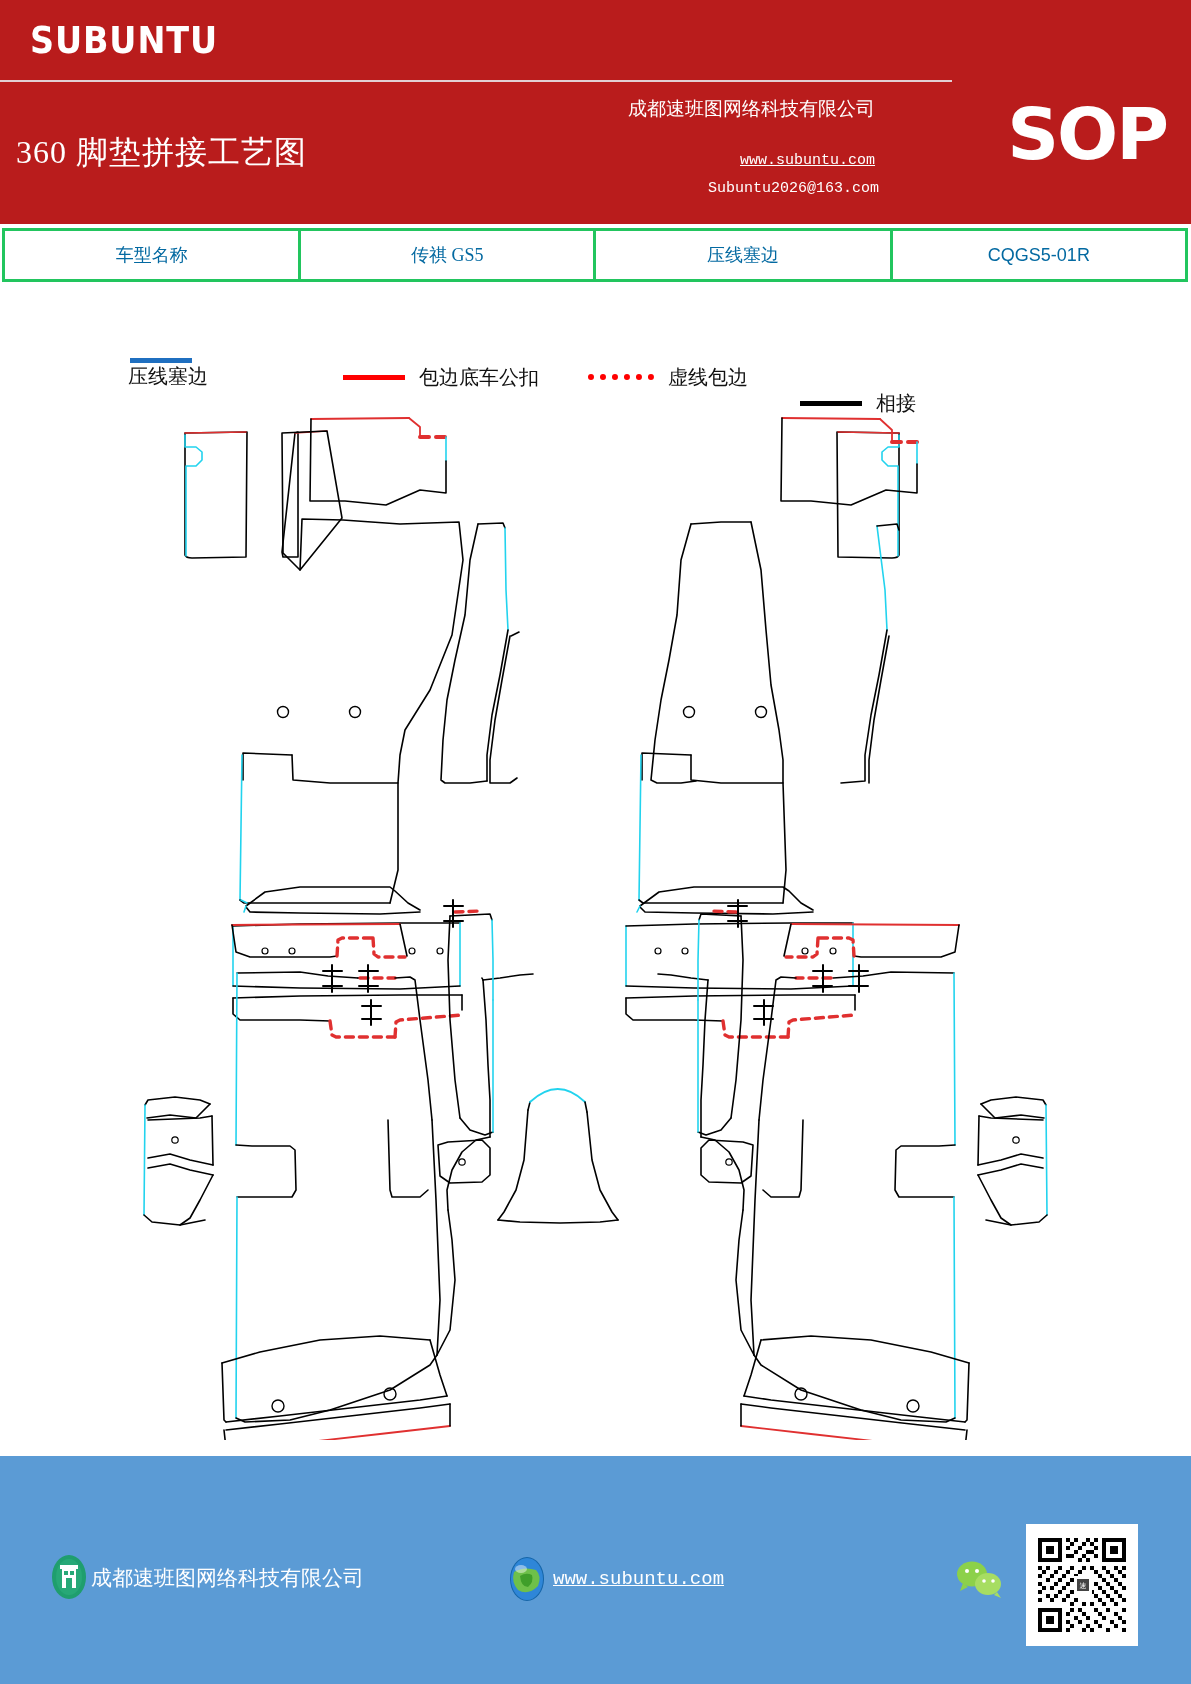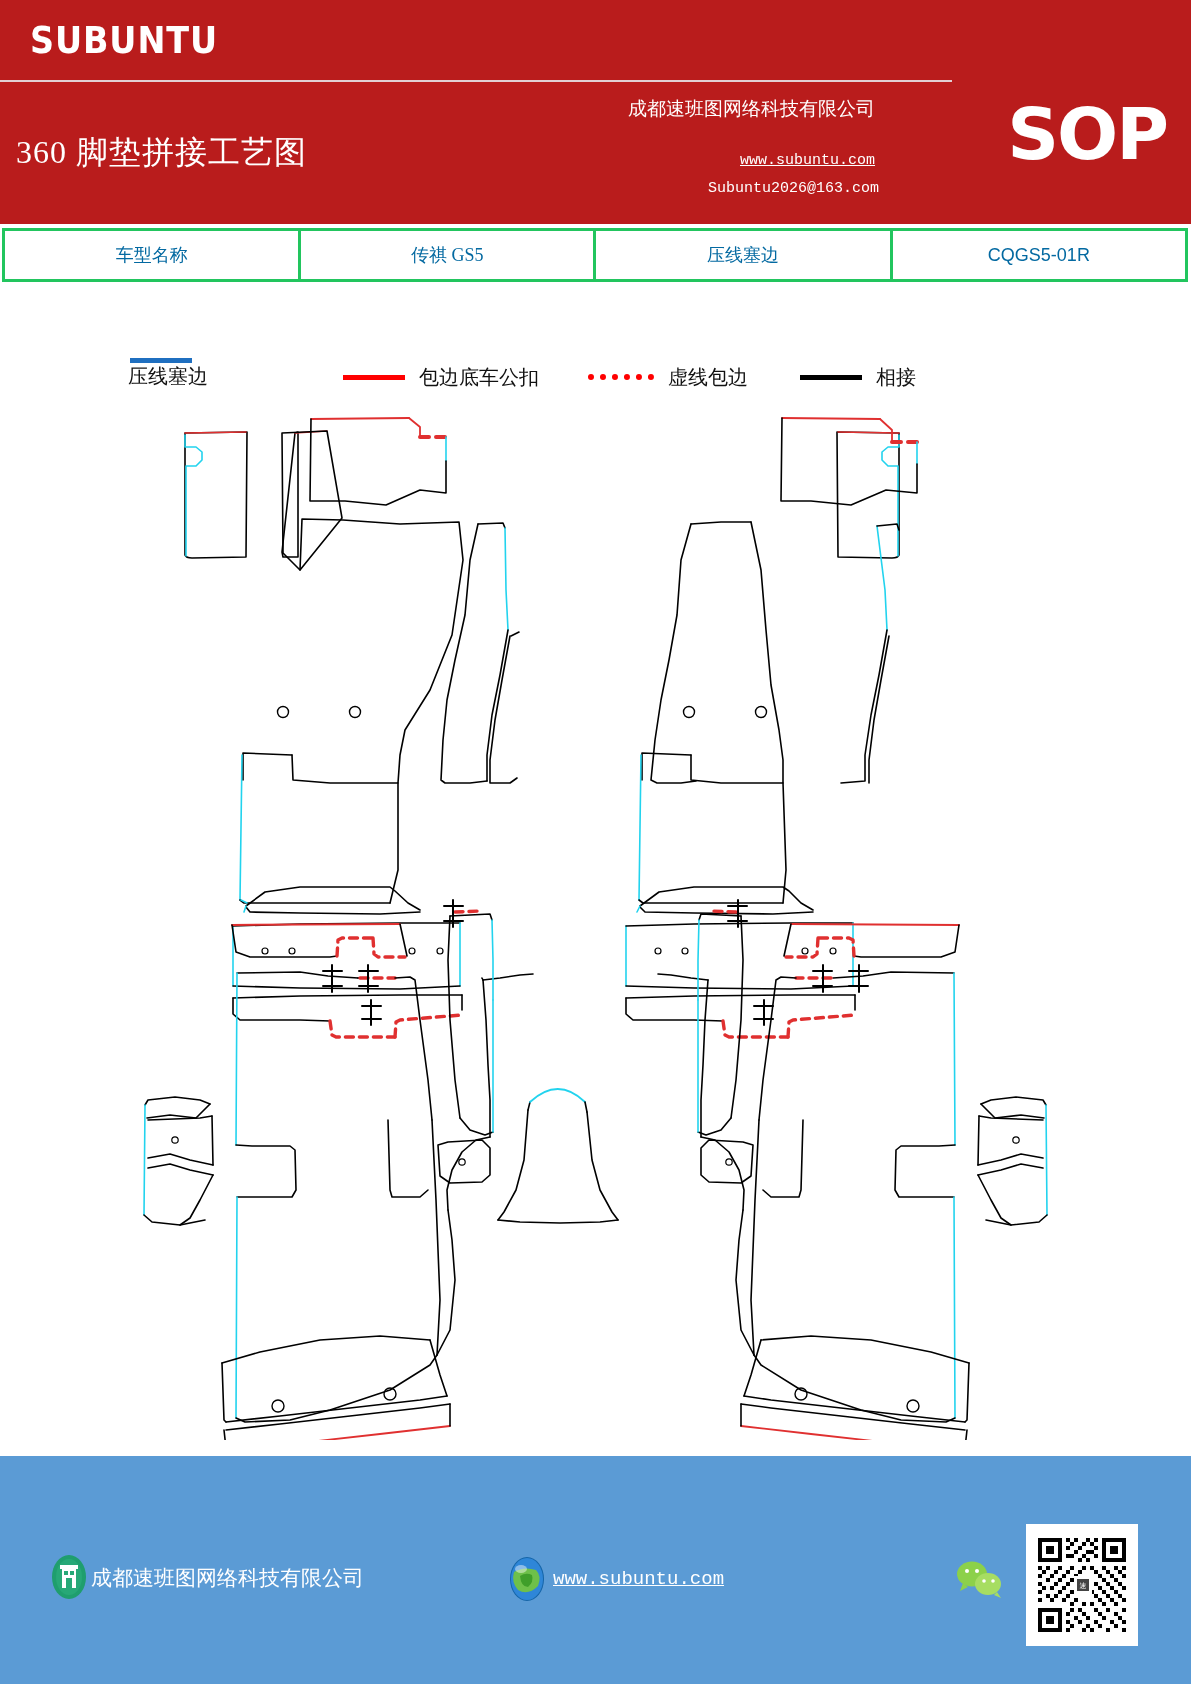--- a/index.html
+++ b/index.html
@@ -249,21 +249,21 @@
     <span class="legend-label">压线塞边</span>
   </div>
   <div class="legend-item" style="left:343px;">
     <span class="legend-swatch sw-solid" style="border-top-color:#ff0000;"></span>
     <span class="legend-label">包边底车公扣</span>
   </div>
   <div class="legend-item" style="left:588px;">
     <span class="legend-swatch sw-dashed"></span>
     <span class="legend-label">虚线包边</span>
   </div>
-  <div class="legend-item" style="left:800px;">
+  <div class="legend-item" style="left:800px;margin-top:26px;">
     <span class="legend-swatch sw-solid" style="border-top-color:#000000;"></span>
     <span class="legend-label">相接</span>
   </div>
 </div>
 
 <div class="drawing">
 <svg width="1191" height="1040" viewBox="0 0 1191 1040" xmlns="http://www.w3.org/2000/svg">
   <g fill="none" stroke-width="1.6" stroke-linejoin="round" stroke-linecap="round">
 
     <g>

